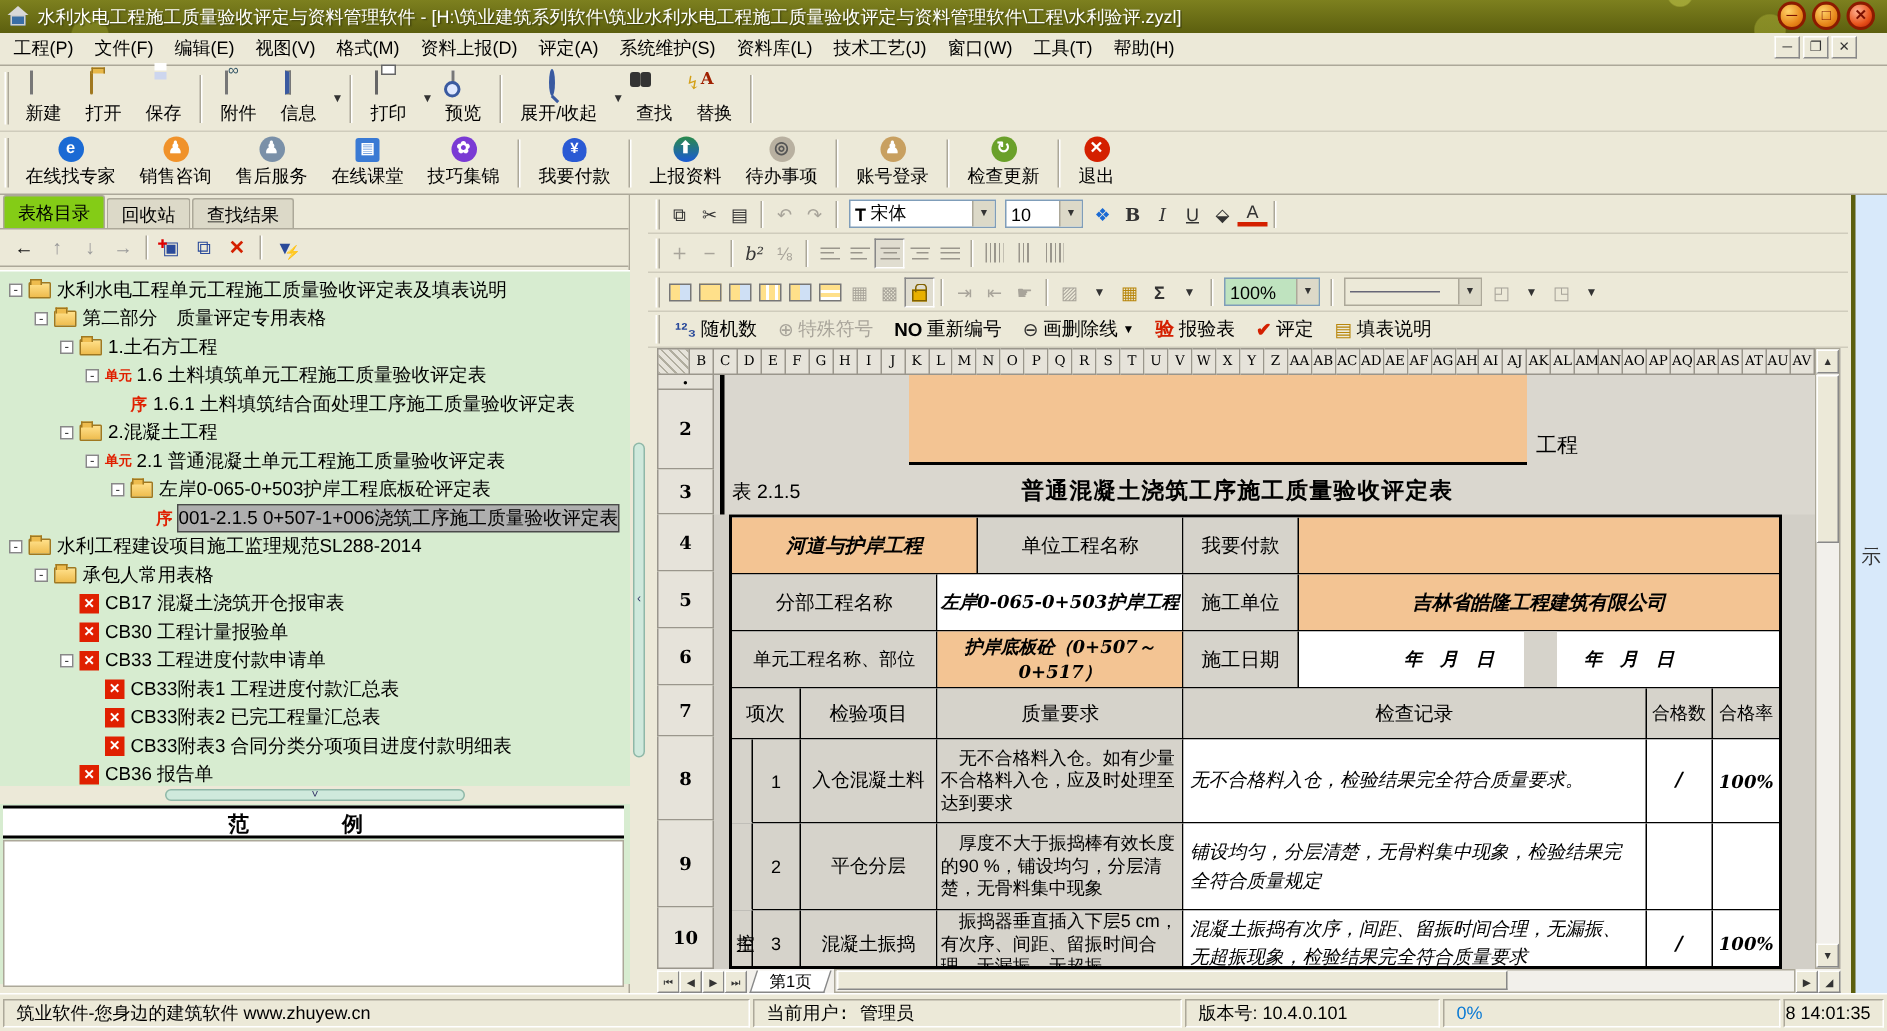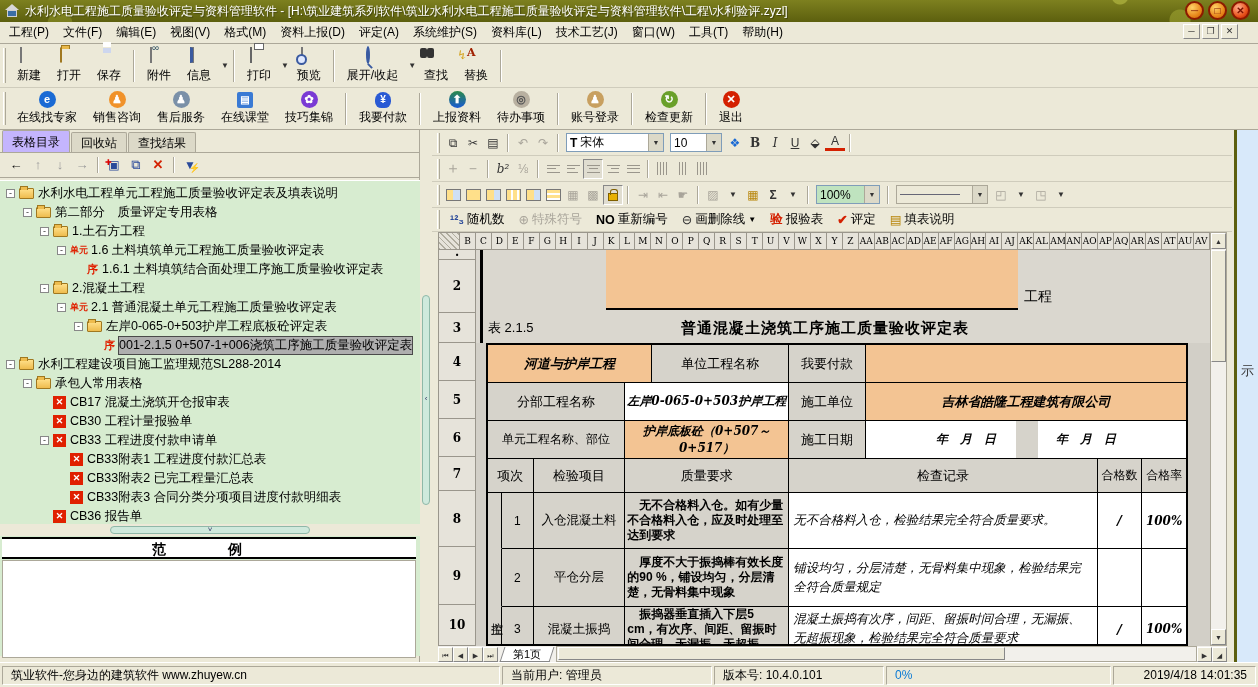--- a/index.html
+++ b/index.html
@@ -72,21 +72,21 @@
   .rnd { width:17px; height:17px; border-radius:50%; color:#fff; font-size:11px; line-height:17px; text-align:center; font-weight:bold; }
   .sq  { width:16px; height:16px; color:#fff; font-size:10px; line-height:16px; text-align:center; font-weight:bold; border-radius:2px; }
 
   
   .main { position:absolute; left:0; top:130px; width:1258px; height:532px; }
 
   
   .left-panel { position:absolute; left:0; top:0; width:420px; height:532px; background:#ece9d8; border-right:1px solid #aca899; }
   .lp-tabs { height:22px; display:flex; align-items:flex-end; padding-left:2px; gap:1px; background:#ece9d8; }
   .lp-tab { height:20px; padding:0 9px; line-height:20px; background:#dcd9c8; border:1px solid #aca899; border-bottom:none; border-radius:2px 2px 0 0; cursor:pointer; }
-  .lp-tab.active { background:#c4b5fd; height:22px; line-height:22px; position:relative; z-index:2; }
+  .lp-tab.active { background:#84cc16; height:22px; line-height:22px; position:relative; z-index:2; }
   .tree-toolbar { height:26px; border:1px solid #aca899; border-left:none; border-right:none; display:flex; align-items:center; gap:2px; padding-left:6px; background:#ece9d8; }
   .tt-btn { width:20px; height:20px; text-align:center; line-height:20px; font-size:13px; color:#999; cursor:pointer; }
   .tt-btn.dark { color:#111; }
   .tt-sep { width:2px; height:16px; border-left:1px solid #aca899; border-right:1px solid #fff; margin:0 3px; }
   .tt-new { color:#2a4a9a; position:relative; font-size:12px; }
   .tt-new:after { content:"✚"; position:absolute; left:1px; top:-2px; color:#d00; font-size:8px; }
   .tt-del { color:#d42000; font-weight:bold; }
   .tt-filter { color:#2a4a9a; font-size:12px; position:relative; }
   .tt-filter:after { content:"⚡"; position:absolute; right:-1px; top:3px; color:#e8a000; font-size:9px; }
   .tree { position:absolute; left:0; top:50px; width:420px; height:476px; background:#d7ecd0; border-top:1px solid #fff; overflow:hidden; padding-top:3px; }
@@ -147,41 +147,41 @@
   .ftitle { position:absolute; left:84px; top:63px; width:530px; height:30px; line-height:30px; text-align:center; font-size:15px; font-weight:bold; letter-spacing:1px; }
 
   .ftable { position:absolute; left:10px; top:93px; width:702px; height:303px; border:2px solid #000; background:#fff; overflow:hidden; }
   .frow { display:flex; border-bottom:1px solid #000; }
   .fcell { border-right:1px solid #000; display:flex; align-items:center; justify-content:center; text-align:center; overflow:hidden; }
   .fcell:last-child { border-right:none; }
   .glabel { background:#d6d3cb; font-size:13px; }
   .white { background:#fff; }
   .orange { background:#f3c493; }
   .hand { font-family:"DejaVu Serif",serif; font-style:italic; font-weight:bold; font-size:13px; }
-  .req { background:#d6d3cb; font-size:12px; text-align:left; justify-content:flex-start; padding:1px 2px; line-height:1.25; align-items:center;font-weight:bold; }
+  .req { background:#d6d3cb; font-size:12px; text-align:left; justify-content:flex-start; padding:1px 2px; line-height:1.25; align-items:center; }
   .rec { font-family:"DejaVu Serif",serif; font-style:italic; font-size:12.5px; text-align:left; justify-content:flex-start; padding:1px 4px; line-height:1.5; }
   .date-notch { position:absolute; width:22px; background:#d6d3cb; }
   .vlabel { position:absolute; left:3px; top:268px; width:12px; font-size:12px; line-height:13px; writing-mode:vertical-rl; text-orientation:upright; }
 
   
   .vscroll { position:absolute; left:772px; top:0; width:17px; height:414px; background:#f2f0eb; border:1px solid #aca899; }
   .sbtn { width:15px; height:16px; background:#ece9d8; border:1px solid; border-color:#fff #888 #888 #fff; font-size:7px; text-align:center; line-height:15px; color:#333; }
   .vthumb { position:absolute; left:0; top:17px; width:15px; height:112px; background:#ece9d8; border:1px solid; border-color:#fff #888 #888 #fff; }
   .vscroll .down { position:absolute; bottom:0; left:0; }
   .sheet-bottom { position:absolute; left:0; top:414px; width:789px; height:16px; display:flex; align-items:center; background:#f2f0eb; }
   .sheet-tab { height:15px; padding:0 10px; background:#fff; border:1px solid #888; border-top:none; transform:skewX(-18deg); margin-left:4px; }
   .sheet-tab span { display:inline-block; transform:skewX(18deg); font-size:11px; }
   .hscroll-track { flex:1; height:16px; background:#f2f0eb; border:1px solid #aca899; position:relative; margin-left:4px; }
   .hthumb { position:absolute; left:1px; top:0; height:13px; width:70%; background:#ece9d8; border:1px solid; border-color:#fff #888 #888 #fff; }
 
   
   .side-strip { position:absolute; left:1234px; top:100px; width:24px; height:432px; background:#d8e9fa; border-left:3px solid #5c5f0e; color:#333; font-size:13px; padding-top:230px; text-align:center; }
   .statusbar { position:absolute; left:0; top:662px; width:1258px; height:25px; background:#ece9d8; border-top:1px solid #fff; display:flex; align-items:center; padding:0 2px; gap:2px; }
   .sb-panel { height:19px; border:1px solid; border-color:#aca899 #fff #fff #aca899; display:flex; align-items:center; padding:0 8px; font-size:12px; white-space:nowrap; overflow:hidden; }
-  .sb-brand { width:498px; } .sb-user { width:210px; } .sb-version { width:170px; }
+  .sb-brand { width:498px; } .sb-user { width:286px;font-family:Liberation Mono, monospace; } .sb-version { width:170px; }
   .sb-progress { width:225px; color:#0a7ad4; } .sb-datetime { flex:1; justify-content:flex-end; }
 </style>
 </head>
 <body>
 
 <div class="app">
 
   <div class="titlebar">
     <div class="app-icon">
         <div class="roof"></div>

